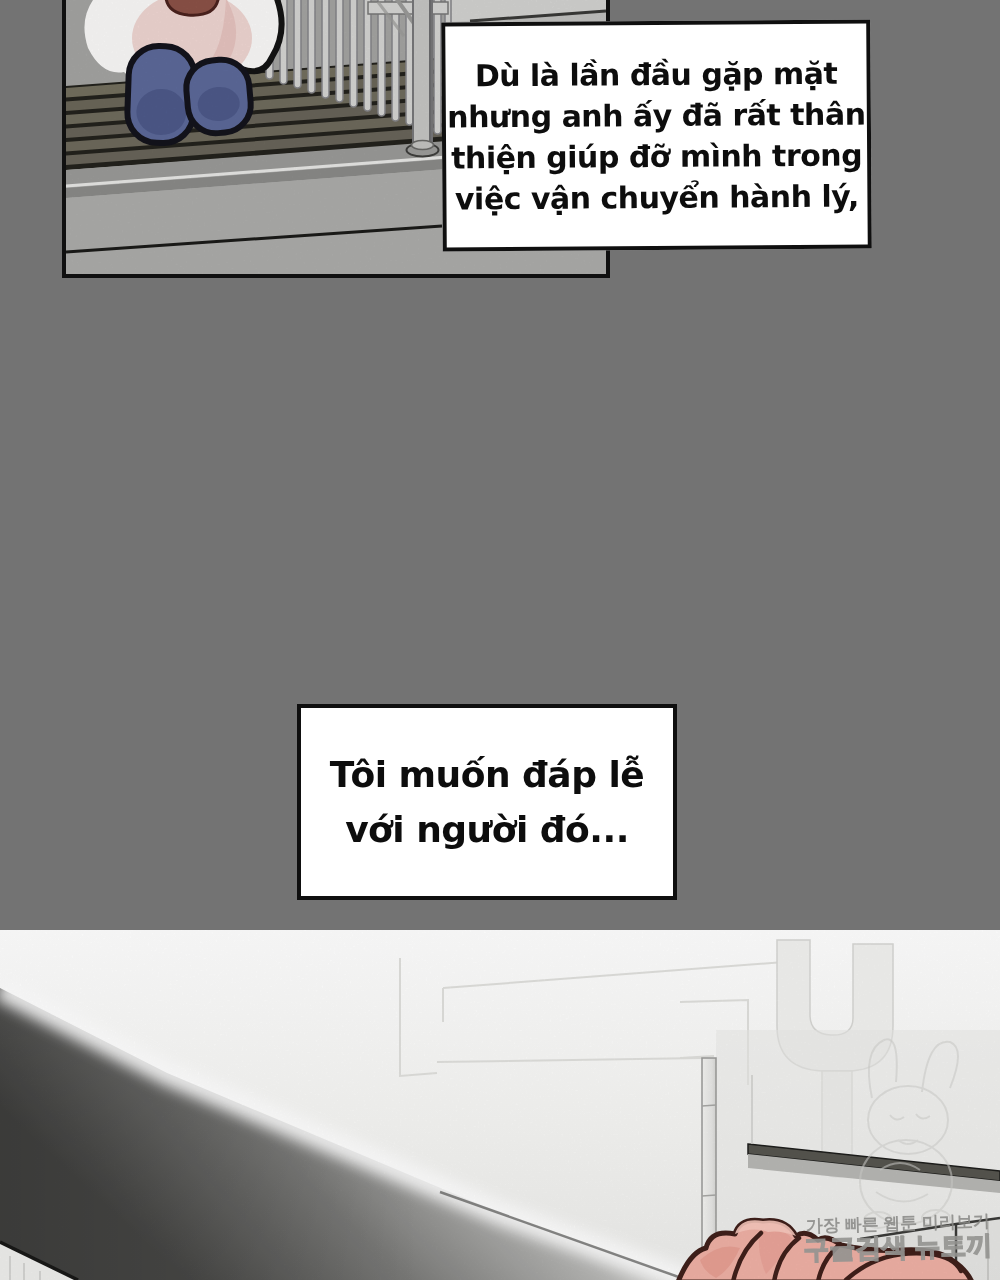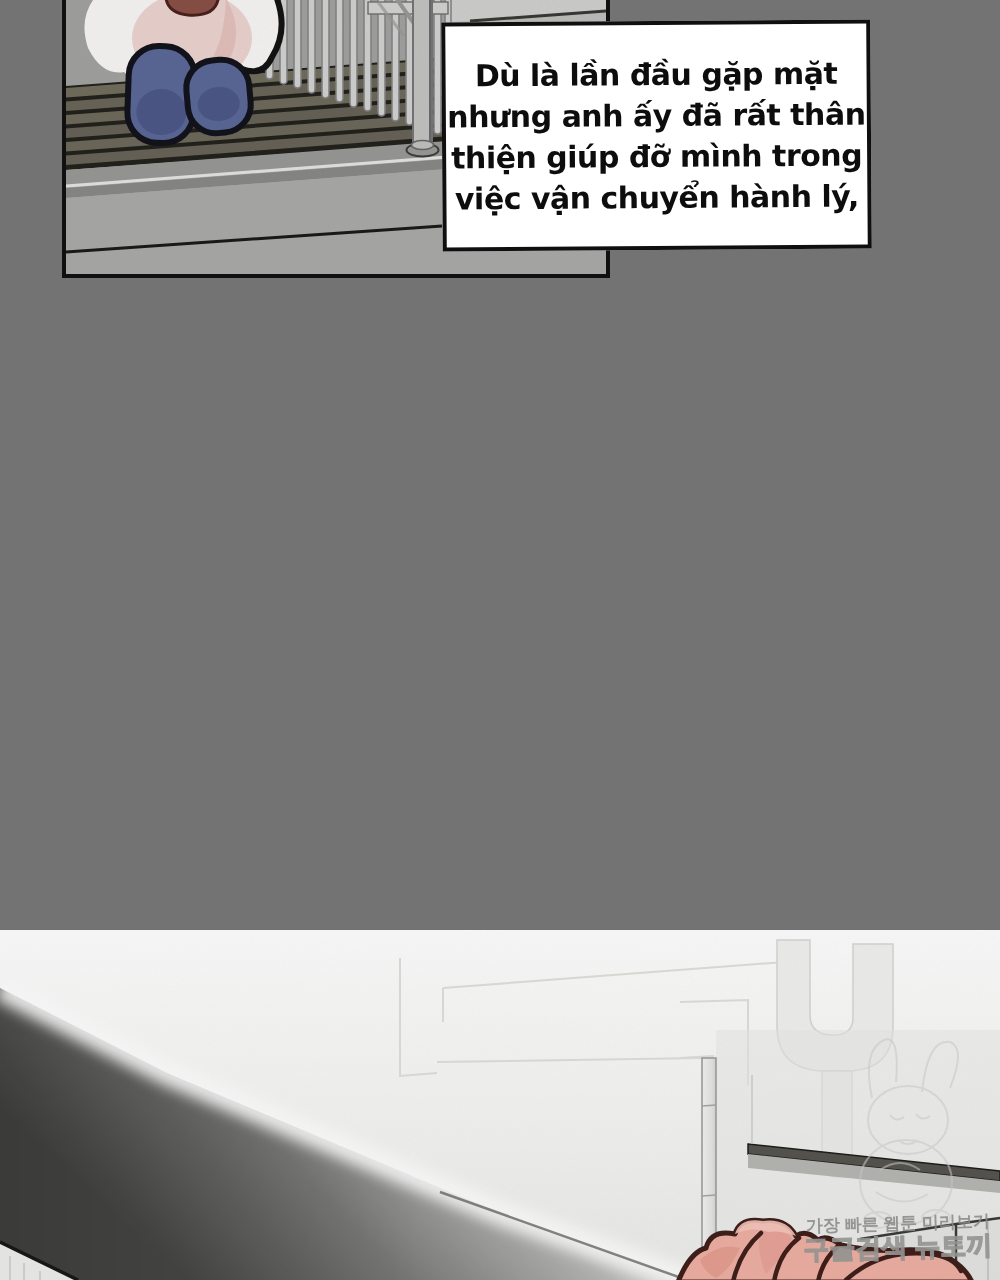--- a/index.html
+++ b/index.html
@@ -107,20 +107,24 @@
     </svg>
   </section>
 
   <div class="nbox nbox1">
     <span>Dù là lần đầu gặp mặt</span>
     <span>nhưng anh ấy đã rất thân</span>
     <span>thiện giúp đỡ mình trong</span>
     <span>việc vận chuyển hành lý,</span>
   </div>
 
+  <div class="nbox nbox2">
+    <span>Tôi muốn đáp lễ</span>
+    <span>với người đó...</span>
+  </div>
 
   <div class="panel-bottom-wrap">
     <svg width="1000" height="350" viewBox="0 0 1000 350">
       <defs>
         <linearGradient id="bgG" x1="0" y1="0" x2="0" y2="1">
           <stop offset="0" stop-color="#ffffff"></stop>
             <stop offset="0.55" stop-color="#f6f6f4"></stop>
             <stop offset="1" stop-color="#ededeb"></stop>
         </linearGradient>
         <linearGradient id="rampG" gradientUnits="userSpaceOnUse" x1="500" y1="120" x2="240" y2="400">

